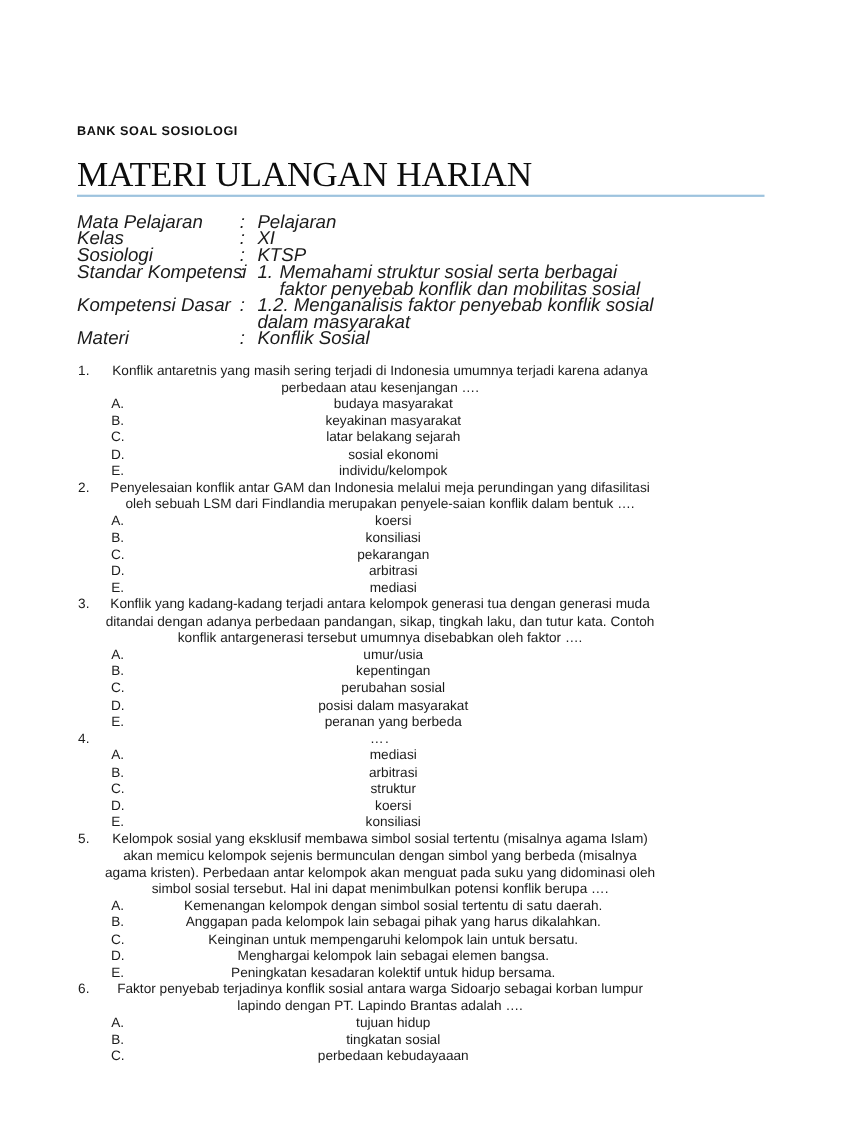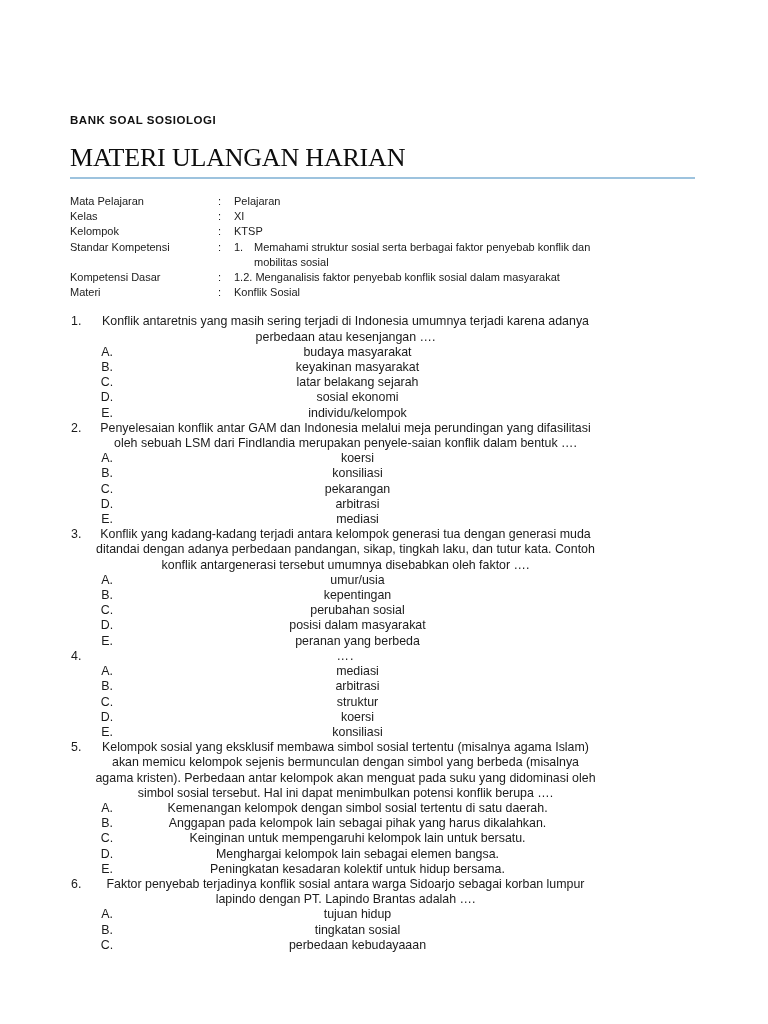--- a/index.html
+++ b/index.html
@@ -31,41 +31,42 @@
     font-family: "Liberation Sans", sans-serif;
     font-size: 11.5px;
     font-weight: bold;
     letter-spacing: 0.55px;
     color: #111111;
     line-height: 14px;
     margin: 0 0 16px 0;
   }
   .doc-title {
     font-family: "Liberation Serif", serif;
-    font-size: 26px;
+    font-size: 32px;
     font-weight: normal;
     letter-spacing: -0.2px;
     color: #0d0d0d;
     line-height: 30px;
     margin: 0;
     white-space: nowrap;
   }
   .title-rule {
     width: 625px;
     height: 2px;
     background: #9dc3de;
     margin: 4px 0 0 0;
     border: 0;
   }
 
   
   .meta {
     margin-top: 15px;
-    font-size: 11px;
+    font-size: 17px;
     line-height: 15.2px;
+    font-style: italic;
   }
   .meta-row {
     display: flex;
     align-items: flex-start;
   }
   .meta-label {
     width: 148px;
     flex: 0 0 148px;
     white-space: nowrap;
   }
@@ -144,21 +145,21 @@
         <div class="meta-label">Mata Pelajaran</div>
         <div class="meta-colon">:</div>
         <div class="meta-value">Pelajaran</div>
       </div>
       <div class="meta-row">
         <div class="meta-label">Kelas</div>
         <div class="meta-colon">:</div>
         <div class="meta-value">XI</div>
       </div>
       <div class="meta-row">
-        <div class="meta-label">Kelompok</div>
+        <div class="meta-label">Sosiologi</div>
         <div class="meta-colon">:</div>
         <div class="meta-value">KTSP</div>
       </div>
       <div class="meta-row">
         <div class="meta-label">Standar Kompetensi</div>
         <div class="meta-colon">:</div>
         <div class="meta-value">
           <div class="num-hang">
             <span class="n">1.</span>
             <span class="t">Memahami struktur sosial serta berbagai faktor penyebab konflik dan mobilitas sosial</span>

